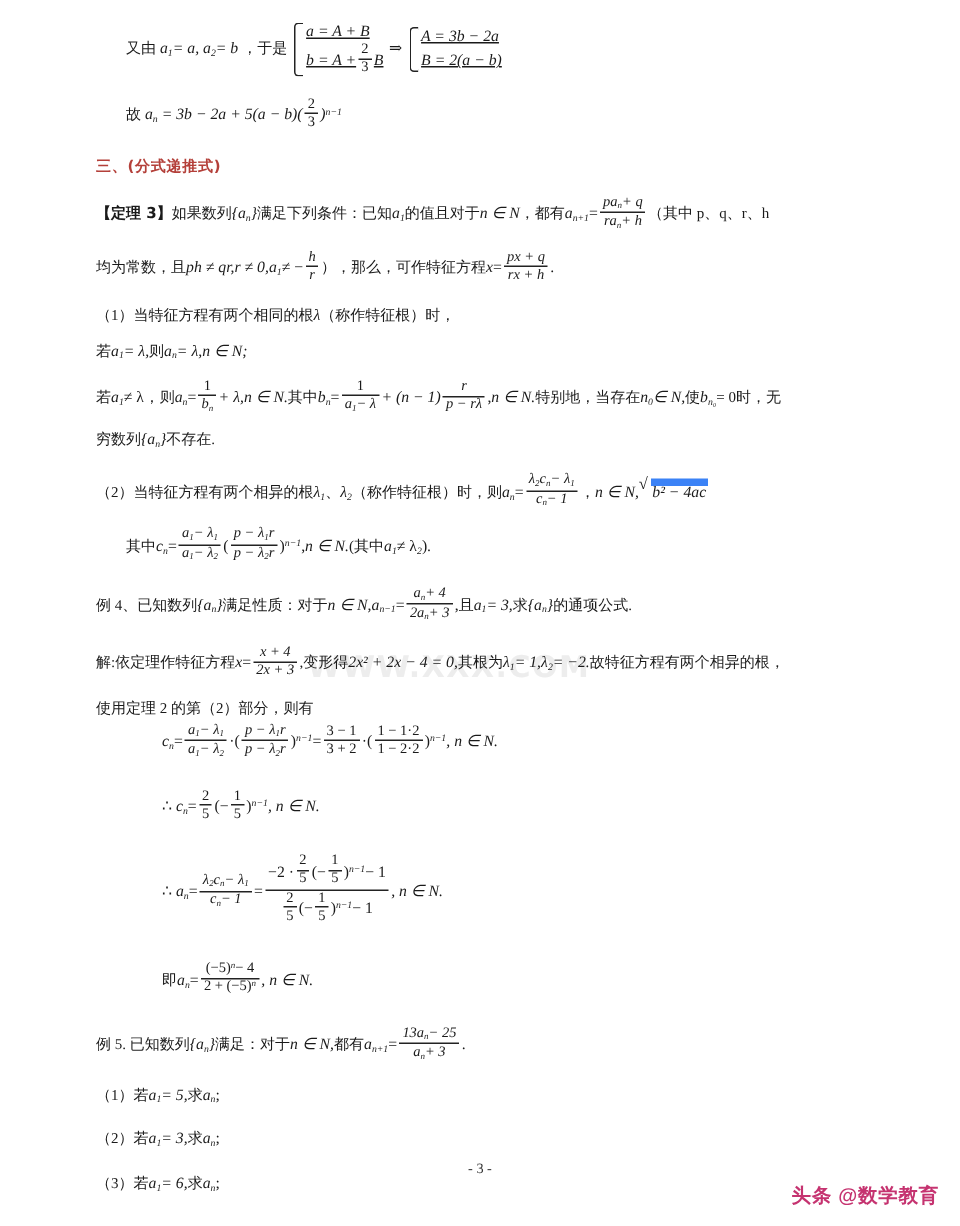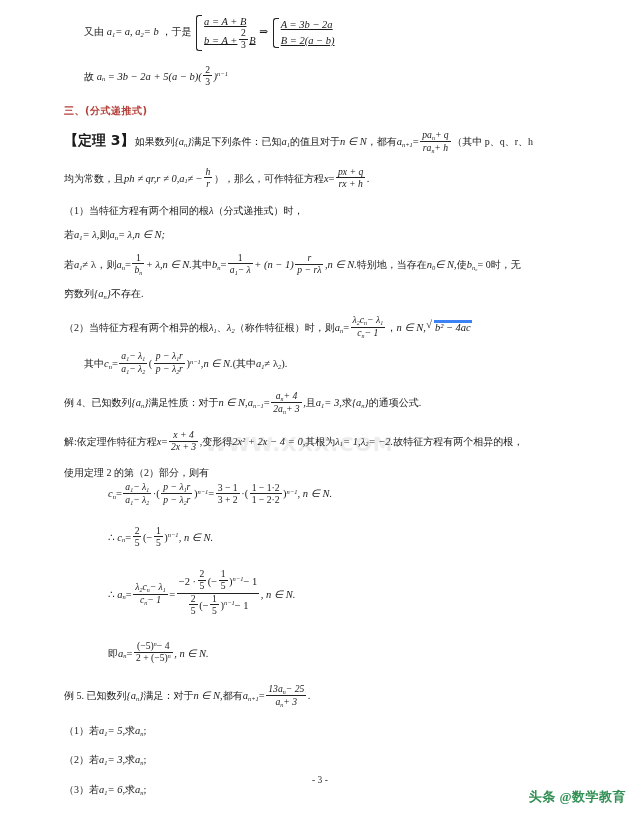--- a/index.html
+++ b/index.html
@@ -105,58 +105,58 @@
   }
   .sqrt::before {
     content: "\221A";
     position: absolute;
     left: 0;
     top: -0.08em;
     font-size: 1.05em;
   }
   .sqrt > .rad {
     display: inline-block;
-    border-top: 3px solid #3b82f6;
+    border-top: 5px solid #3b82f6;
     padding: 0 1px;
   }
 
   
   .red-heading {
     color: #b4403a;
     font-weight: bold;
     font-family: "DejaVu Sans", "Liberation Sans", sans-serif;
     font-size: 10px;
     margin: 0 0 13px 0;
     letter-spacing: 0.5px;
   }
   .theorem-tag {
     font-family: "DejaVu Sans", "Liberation Sans", sans-serif;
     font-weight: bold;
-    font-size: 14px;
+    font-size: 10px;
   }
   .indent2 { padding-left: 44px; }
 
   
   .page-number {
     position: absolute;
     left: 0;
     right: 0;
     top: 775px;
     text-align: center;
     font-size: 9.5px;
     color: #333;
   }
   .watermark-brand {
     position: absolute;
     right: 14px;
     top: 788px;
-    font-family: Liberation Serif, serif;
+    font-family: Liberation Sans, sans-serif;
     font-size: 13px;
     font-weight: bold;
-    color: #15803d;
+    color: #be185d;
     opacity: 0.88;
     letter-spacing: 0.5px;
   }
   .watermark-faint {
     position: absolute;
     left: 205px;
     top: 432px;
     font-family: "DejaVu Sans", "Liberation Sans", sans-serif;
     font-size: 20px;
     font-weight: bold;
@@ -203,21 +203,21 @@
 
     <div class="line" style="margin-bottom:13px;">
       <span class="theorem-tag">【定理 3】</span><span class="cn">如果数列</span><span class="mi">{a</span><sub>n</sub><span class="mi">}</span><span class="cn">满足下列条件：已知</span><span class="mi">a</span><sub>1</sub><span class="cn">的值且对于</span><span class="mi">n ∈ N</span><span class="cn">，都有</span><span class="mi">a</span><sub>n+1</sub><span class="mn">=</span><span class="frac"><span class="num"><span class="mi">pa</span><sub>n</sub><span class="mi">+ q</span></span><span class="den"><span class="mi">ra</span><sub>n</sub><span class="mi">+ h</span></span></span><span class="cn">（其中  p、q、r、h</span>
     </div>
 
     <div class="line" style="margin-bottom:16px;">
       <span class="cn">均为常数，且</span><span class="mi">ph ≠ qr,</span><span class="mi">r ≠ 0,</span><span class="mi">a</span><sub>1</sub><span class="mn">≠ −</span><span class="frac"><span class="num mi">h</span><span class="den mi">r</span></span><span class="cn">），那么，可作特征方程</span><span class="mi">x</span><span class="mn">=</span><span class="frac"><span class="num mi">px + q</span><span class="den mi">rx + h</span></span><span class="mn">.</span>
     </div>
 
     <div class="line" style="margin-bottom:13px;">
-      <span class="cn">（1）当特征方程有两个相同的根</span><span class="mi">λ</span><span class="cn">（分式递推式）时，</span>
+      <span class="cn">（1）当特征方程有两个相同的根</span><span class="mi">λ</span><span class="cn">（称作特征根）时，</span>
     </div>
 
     <div class="line" style="margin-bottom:13px;">
       <span class="cn">若</span><span class="mi">a</span><sub>1</sub><span class="mi">= λ,</span><span class="cn">则</span><span class="mi">a</span><sub>n</sub><span class="mi">= λ,</span><span class="mi">n ∈ N;</span>
     </div>
 
     <div class="line" style="margin-bottom:12px;">
       <span class="cn">若</span><span class="mi">a</span><sub>1</sub><span class="mn">≠ λ，</span><span class="cn">则</span><span class="mi">a</span><sub>n</sub><span class="mn">=</span><span class="frac"><span class="num mn">1</span><span class="den"><span class="mi">b</span><sub>n</sub></span></span><span class="mi">+ λ,</span><span class="mi">n ∈ N.</span><span class="cn">其中</span><span class="mi">b</span><sub>n</sub><span class="mn">=</span><span class="frac"><span class="num mn">1</span><span class="den"><span class="mi">a</span><sub>1</sub><span class="mi">− λ</span></span></span><span class="mi">+ (n − 1)</span><span class="frac"><span class="num mi">r</span><span class="den mi">p − rλ</span></span><span class="mn">,</span><span class="mi">n ∈ N.</span><span class="cn">特别地，当存在</span><span class="mi">n</span><sub>0</sub><span class="mi">∈ N,</span><span class="cn">使</span><span class="mi">b</span><sub>n₀</sub><span class="cn">= 0时，</span><span class="cn">无</span>
     </div>
 

